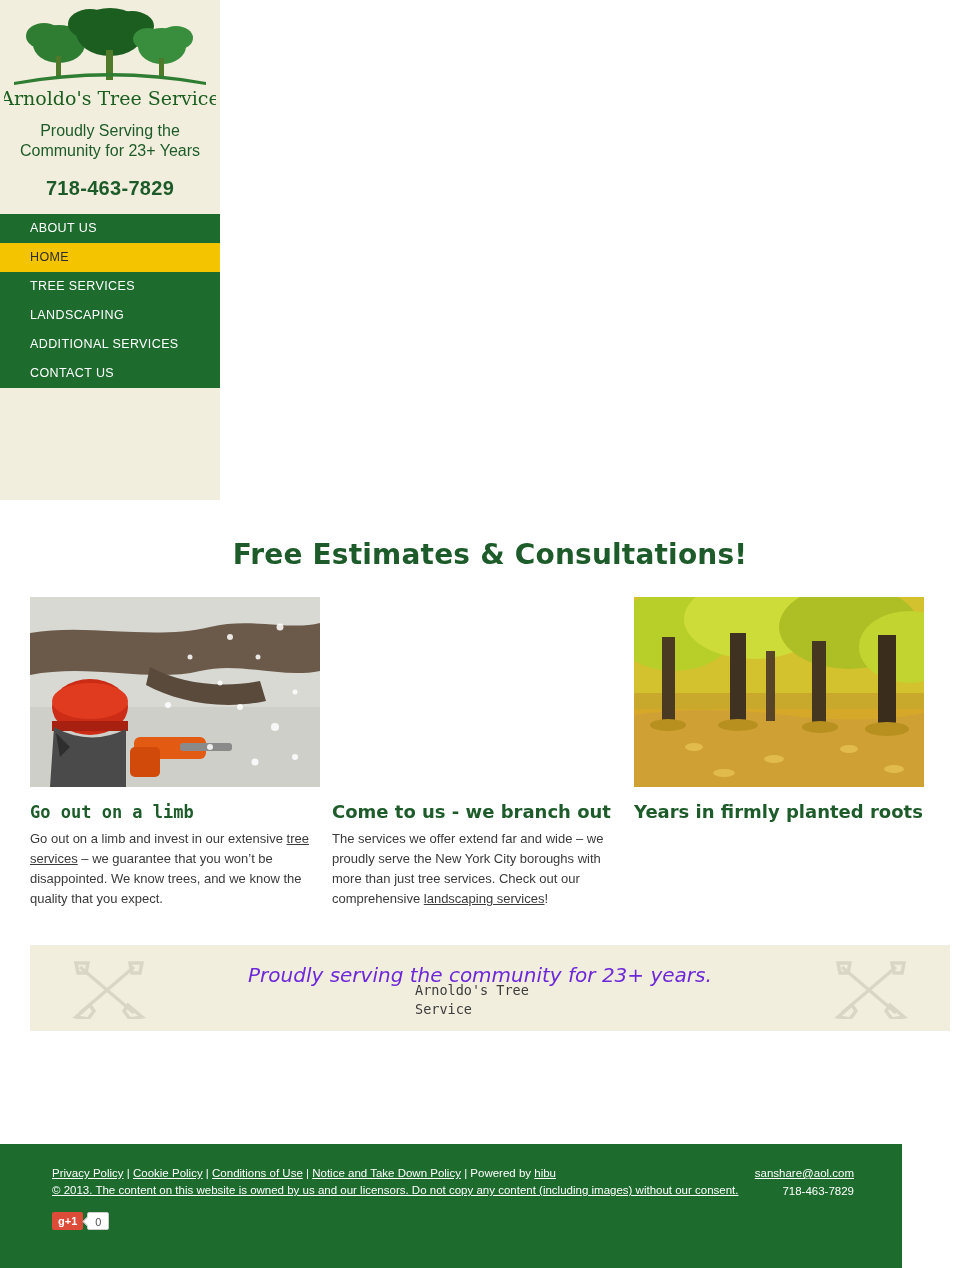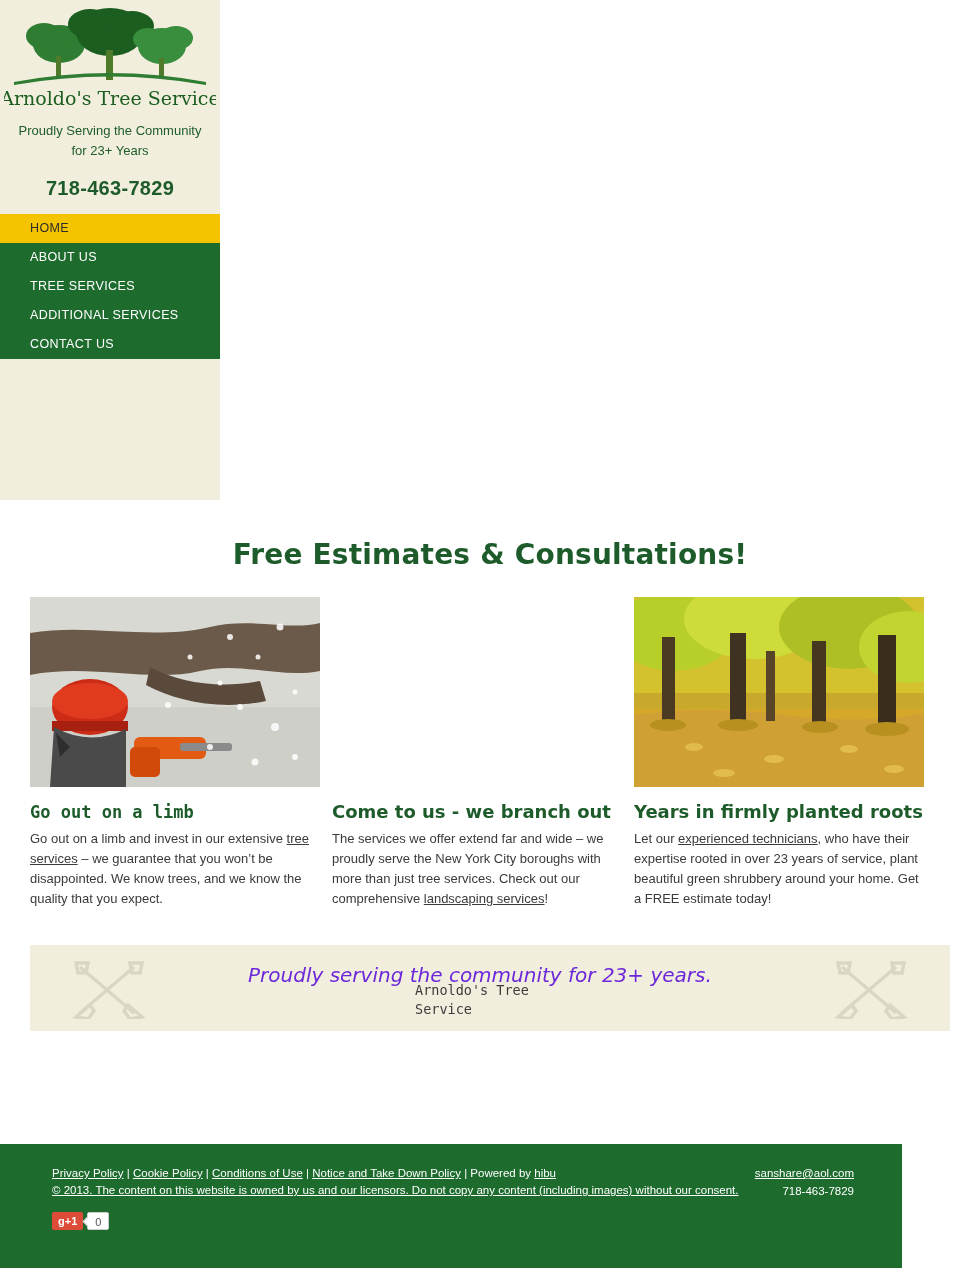--- a/index.html
+++ b/index.html
@@ -31,21 +31,21 @@
 
   .logo-wrap {
     padding: 6px 0 4px 0;
     text-align: center;
   }
   .logo-svg { display: block; margin: 0 auto; }
 
   .tagline {
     text-align: center;
     color: #1d5c2a;
-    font-size: 13px;
+    font-size: 16px;
     line-height: 20px;
     padding: 6px 12px 0 12px;
     font-family: "Liberation Sans", sans-serif;
   }
 
   .phone {
     text-align: center;
     color: #1d5c2a;
     font-weight: bold;
     font-size: 20px;
@@ -320,23 +320,24 @@
         <path d="M10 76 Q106 58 202 76 L202 79 Q106 62 10 79 Z" fill="#2e7d32"></path>
         <text x="106" y="99" text-anchor="middle" font-family="DejaVu Serif, serif" font-size="19" fill="#1b5e20">Arnoldo's Tree Service</text>
       </svg>
     </div>
 
     <div class="tagline">Proudly Serving the Community for 23+ Years</div>
 
     <div class="phone">718-463-7829</div>
 
     <div class="nav">
+      <div class="nav-item">ABOUT US</div>
       <div class="nav-item active">HOME</div>
-      <div class="nav-item">ABOUT US</div>
       <div class="nav-item">TREE SERVICES</div>
+      <div class="nav-item">LANDSCAPING</div>
       <div class="nav-item">ADDITIONAL SERVICES</div>
       <div class="nav-item">CONTACT US</div>
     </div>
   </div>
 
 </div>
 
 <div class="mid">
 
   <div class="free-est">Free Estimates &amp; Consultations!</div>
@@ -407,21 +408,20 @@
           <g fill="#e6c353" opacity="0.8">
             <ellipse cx="60" cy="150" rx="9" ry="4"></ellipse>
             <ellipse cx="140" cy="162" rx="10" ry="4"></ellipse>
             <ellipse cx="215" cy="152" rx="9" ry="4"></ellipse>
             <ellipse cx="90" cy="176" rx="11" ry="4"></ellipse>
             <ellipse cx="260" cy="172" rx="10" ry="4"></ellipse>
           </g>
         </svg>
       </div>
       <div class="col-head sans">Years in firmly planted roots</div>
-      <div class="col-body"><span>Let our </span><a href="#">experienced technicians</a><span>, who have their expertise rooted in over 23 years of service, plant beautiful green shrubbery around your home. Get a FREE estimate today!</span></div>
     </div>
   </div>
 
   <div class="banner">
     <svg class="banner-icon left" width="74" height="58" viewBox="0 0 74 58">
       <g stroke="#8a8473" stroke-width="3.5" fill="none">
         <line x1="8" y1="6" x2="62" y2="52"></line>
         <line x1="62" y1="6" x2="8" y2="52"></line>
         <path d="M4 2 L16 2 L14 12 L6 12 Z"></path>
         <path d="M58 2 L70 2 L68 12 L60 12 Z"></path>

